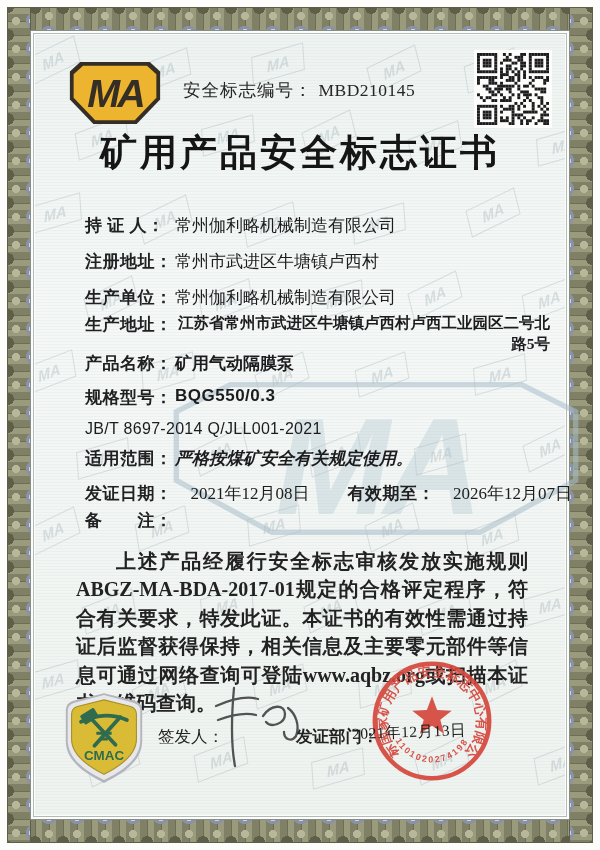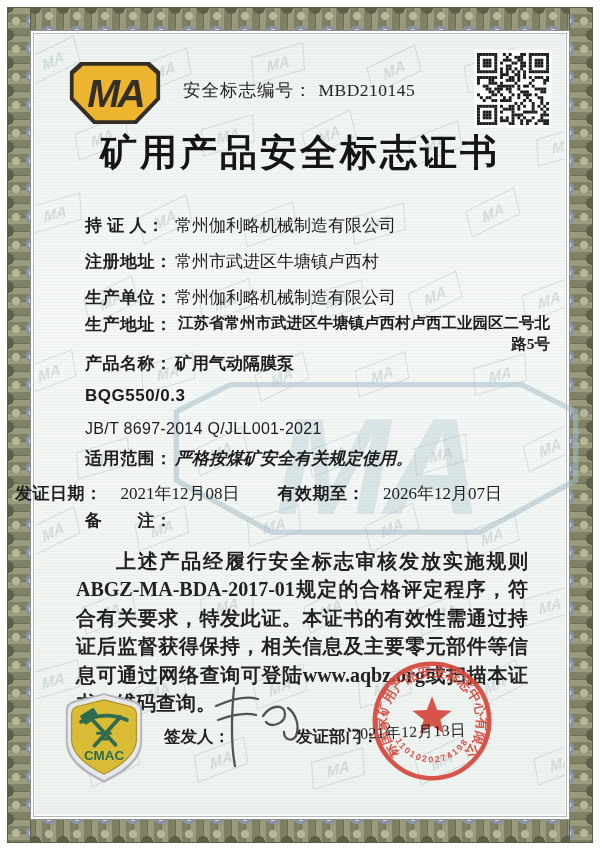--- a/index.html
+++ b/index.html
@@ -52,29 +52,29 @@
   .lbl{flex:0 0 90px;font-family:Liberation Serif, serif;
       font-weight:600;color:#202022;letter-spacing:.5px;white-space:nowrap;}
   .val{flex:1;font-weight:500;}
   .r1{top:214px}.r2{top:250px}.r3{top:286px}
   .r4{top:313px;right:50px}.r4 .val{font-size:15.5px;line-height:1.35;font-weight:700;text-align:right;}
   .r5{top:352px}.r5 .val{font-weight:700;}
   .r6{top:386px}.r6 .val{font-weight:700;font-family:"Liberation Sans",sans-serif;letter-spacing:.5px;}
   .r7{top:419px}.r7 .lbl{flex:0 0 auto;margin-right:22px;}
   .r7 .val{font-family:"Liberation Sans",sans-serif;font-size:16px;font-weight:500;letter-spacing:.3px;padding-top:1px;}
   .r8{top:447px}.r8 .val{font-weight:700;font-style:italic;}
-  .rdates{top:482px;white-space:nowrap;justify-content:flex-end;}
+  .rdates{top:482px;white-space:nowrap;}
   .rdates .dval{font-weight:500;margin-right:38px;}
   .rdates .lbl{flex:0 0 auto;margin-right:18px;}
   .rremark{top:509px}
   .statement{position:absolute;left:76px;top:547px;width:452px;font-size:20px;
       line-height:1.42;font-weight:600;color:#222;text-indent:2em;text-align:justify;}
   
   .cmac{position:absolute;left:62px;top:690px;}
-  .signer{position:absolute;left:164px;top:726px;font-size:16.5px;font-weight:700;color:#222;}
+  .signer{position:absolute;left:158px;top:726px;font-size:16.5px;font-weight:400;color:#222;}
   .signature{position:absolute;left:208px;top:682px;}
   .issuer{position:absolute;left:296px;top:726px;font-size:16.5px;font-weight:700;color:#222;}
   .stamp{position:absolute;left:363px;top:652px;opacity:.92;}
   .stamp-date{position:absolute;left:352px;top:722px;font-size:15.5px;color:#1a1a1a;
       transform:rotate(-2deg);letter-spacing:.5px;z-index:5;}
 </style>
 </head>
 <body>
 
 <div class="page">
@@ -471,20 +471,21 @@
   </div>
   <div class="row r4">
     <span class="lbl">生产地址：</span>
     <span class="val">江苏省常州市武进区牛塘镇卢西村卢西工业园区二号北路5号</span>
   </div>
   <div class="row r5">
     <span class="lbl">产品名称：</span>
     <span class="val">矿用气动隔膜泵</span>
   </div>
   <div class="row r6">
+    <span class="lbl">规格型号：</span>
     <span class="val">BQG550/0.3</span>
   </div>
   <div class="row r7">
     <span class="val">JB/T 8697-2014  Q/JLL001-2021</span>
   </div>
   <div class="row r8">
     <span class="lbl">适用范围：</span>
     <span class="val">严格按煤矿安全有关规定使用。</span>
   </div>
 

